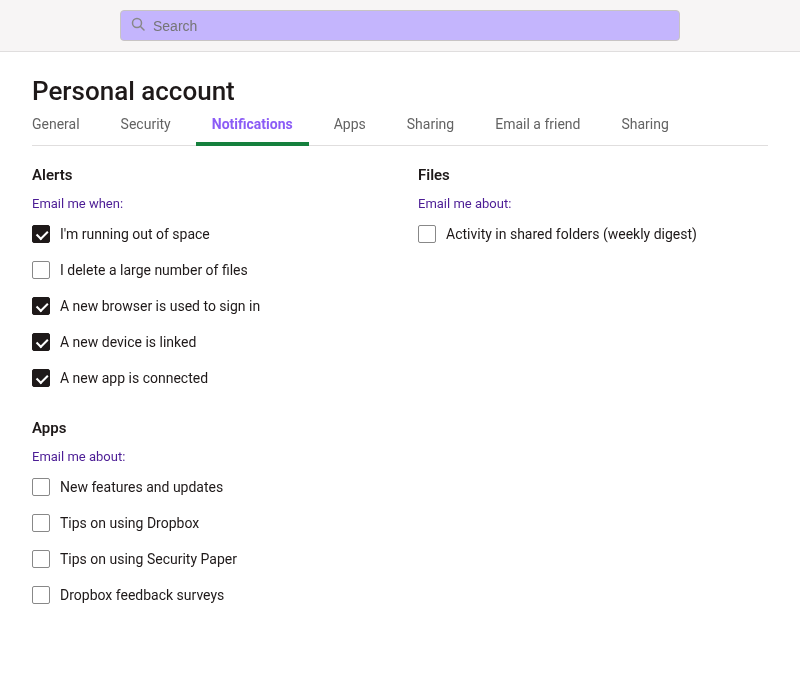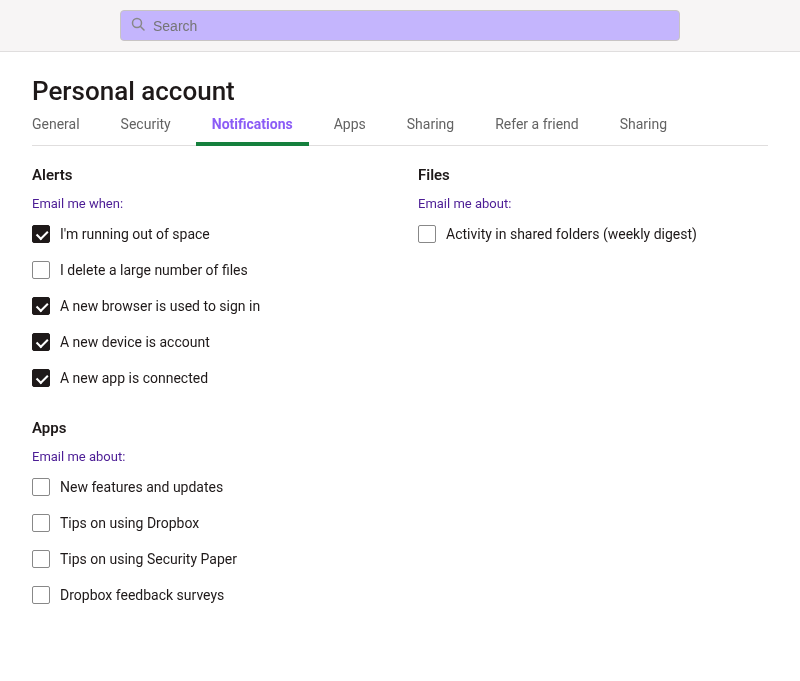--- a/index.html
+++ b/index.html
@@ -148,21 +148,21 @@
 
 <div class="page-content">
   <h1 class="page-title">Personal account</h1>
 
   <div class="tabs" id="tabs-container">
       <div class="tab">General</div>
       <div class="tab">Security</div>
       <div class="tab active">Notifications</div>
       <div class="tab">Apps</div>
       <div class="tab">Sharing</div>
-      <div class="tab">Refer a friend</div>
+      <div class="tab">Email a friend</div>
       <div class="tab">Sharing</div>
     </div>
 
   <div style="display: grid; grid-template-columns: 1fr 1fr; gap: 36px;">
 
     <div class="left-col">
       <div class="section-title">Alerts</div>
       <div class="section-subtitle">Email me when:</div>
       <div id="alerts-items">
           <div class="checkbox-row">
@@ -172,21 +172,21 @@
           <div class="checkbox-row">
             <div class="checkbox-box"></div>
             <span class="checkbox-label">I delete a large number of files</span>
           </div>
           <div class="checkbox-row">
             <div class="checkbox-box checked"></div>
             <span class="checkbox-label">A new browser is used to sign in</span>
           </div>
           <div class="checkbox-row">
             <div class="checkbox-box checked"></div>
-            <span class="checkbox-label">A new device is account</span>
+            <span class="checkbox-label">A new device is linked</span>
           </div>
           <div class="checkbox-row">
             <div class="checkbox-box checked"></div>
             <span class="checkbox-label">A new app is connected</span>
           </div>
         </div>
 
       <div style="margin-top: 32px;">
         <div class="section-title">Apps</div>
         <div class="section-subtitle">Email me about:</div>

